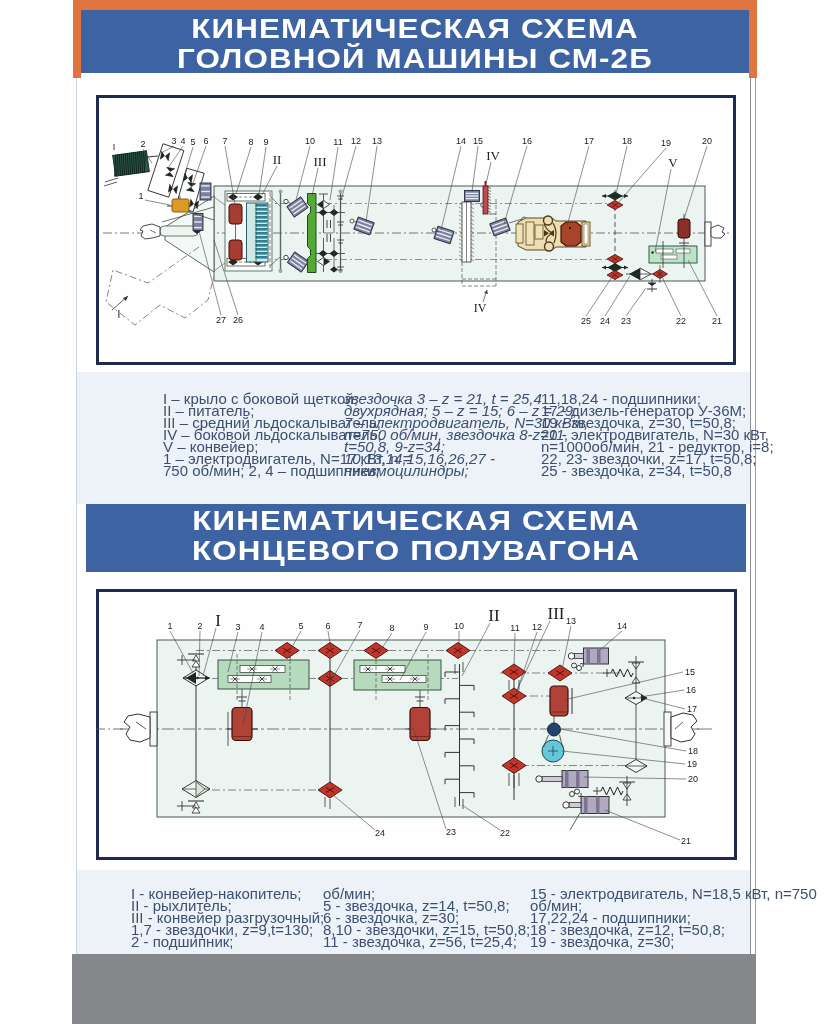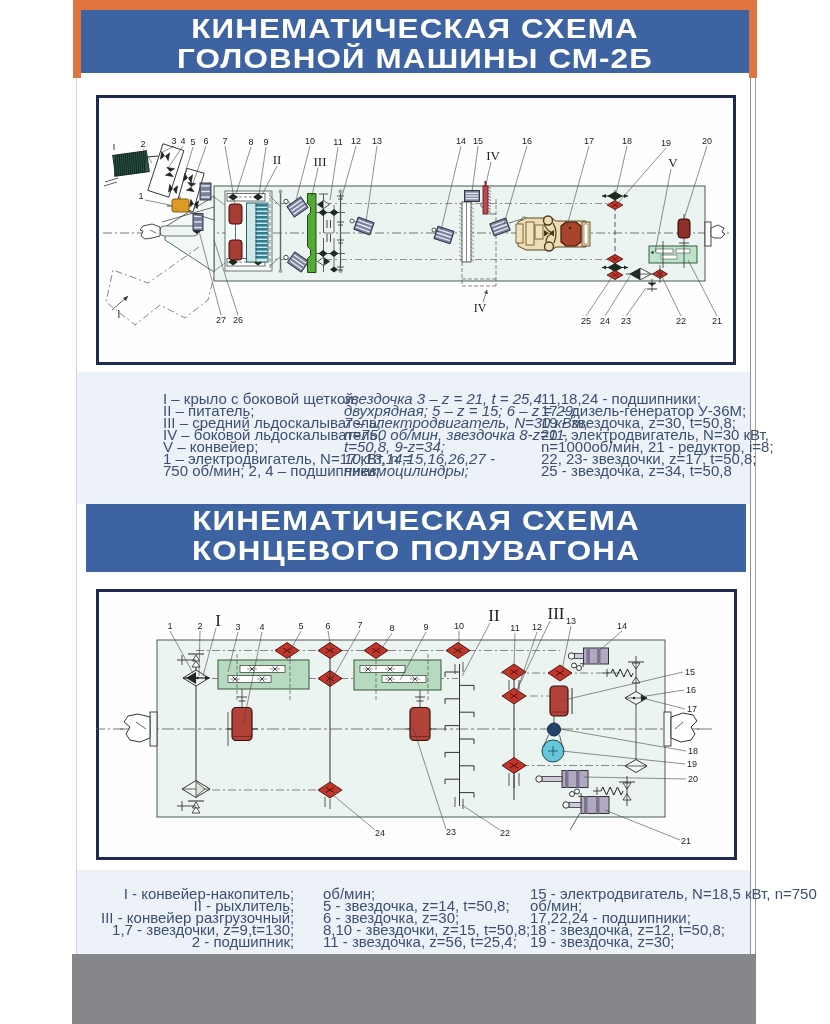--- a/index.html
+++ b/index.html
@@ -36,21 +36,21 @@
 <div class="abs leg" style="left:541px;top:393px;">11,18,24 - подшипники;<br>17 - дизель-генератор У-36М;<br>19 - звездочка, z=30, t=50,8;<br>20 - электродвигатель, N=30 кВт,<br>n=1000об/мин, 21 - редуктор, i=8;<br>22, 23- звездочки, z=17, t=50,8;<br>25 - звездочка, z=34, t=50,8</div>
 
 <div class="abs" style="left:86px;top:504px;width:660px;height:68px;background:#3e63a3;"></div>
 
 <div class="abs ttl" style="left:86px;top:507px;width:660px;font-size:27px;line-height:29.5px;transform:scaleX(1.16);transform-origin:50% 50%;">КИНЕМАТИЧЕСКАЯ СХЕМА<br>КОНЦЕВОГО ПОЛУВАГОНА</div>
 
 <div class="abs" style="left:96px;top:589px;width:635px;height:265px;background:#fdfefd;border:3px solid #1e2a50;"></div>
 
 <div class="abs" style="left:77px;top:870px;width:673px;height:84px;background:#edf2f9;"></div>
 
-<div class="abs leg" style="left:101px;top:888px;text-align:right;">I - конвейер-накопитель;<br>II - рыхлитель;<br>III - конвейер разгрузочный;<br>1,7 - звездочки, z=9,t=130;<br>2 - подшипник;</div>
+<div class="abs leg" style="left:131px;top:888px;">I - конвейер-накопитель;<br>II - рыхлитель;<br>III - конвейер разгрузочный;<br>1,7 - звездочки, z=9,t=130;<br>2 - подшипник;</div>
 
 <div class="abs leg" style="left:323px;top:888px;">об/мин;<br>5 - звездочка, z=14, t=50,8;<br>6 - звездочка, z=30;<br>8,10 - звездочки, z=15, t=50,8;<br>11 - звездочка, z=56, t=25,4;</div>
 
 <div class="abs leg" style="left:530px;top:888px;">15 - электродвигатель, N=18,5 кВт, n=750<br>об/мин;<br>17,22,24 - подшипники;<br>18 - звездочка, z=12, t=50,8;<br>19 - звездочка, z=30;</div>
 
 <div class="abs" style="left:72px;top:954px;width:684px;height:70px;background:#85878a;"></div>
 
 <svg class="abs" style="left:96px;top:95px;" width="640" height="270" viewBox="96 95 640 270" xmlns="http://www.w3.org/2000/svg">
 
 <rect x="214" y="186" width="491" height="95" fill="#ebf4f0" stroke="#4a5a52" stroke-width="1"></rect>

